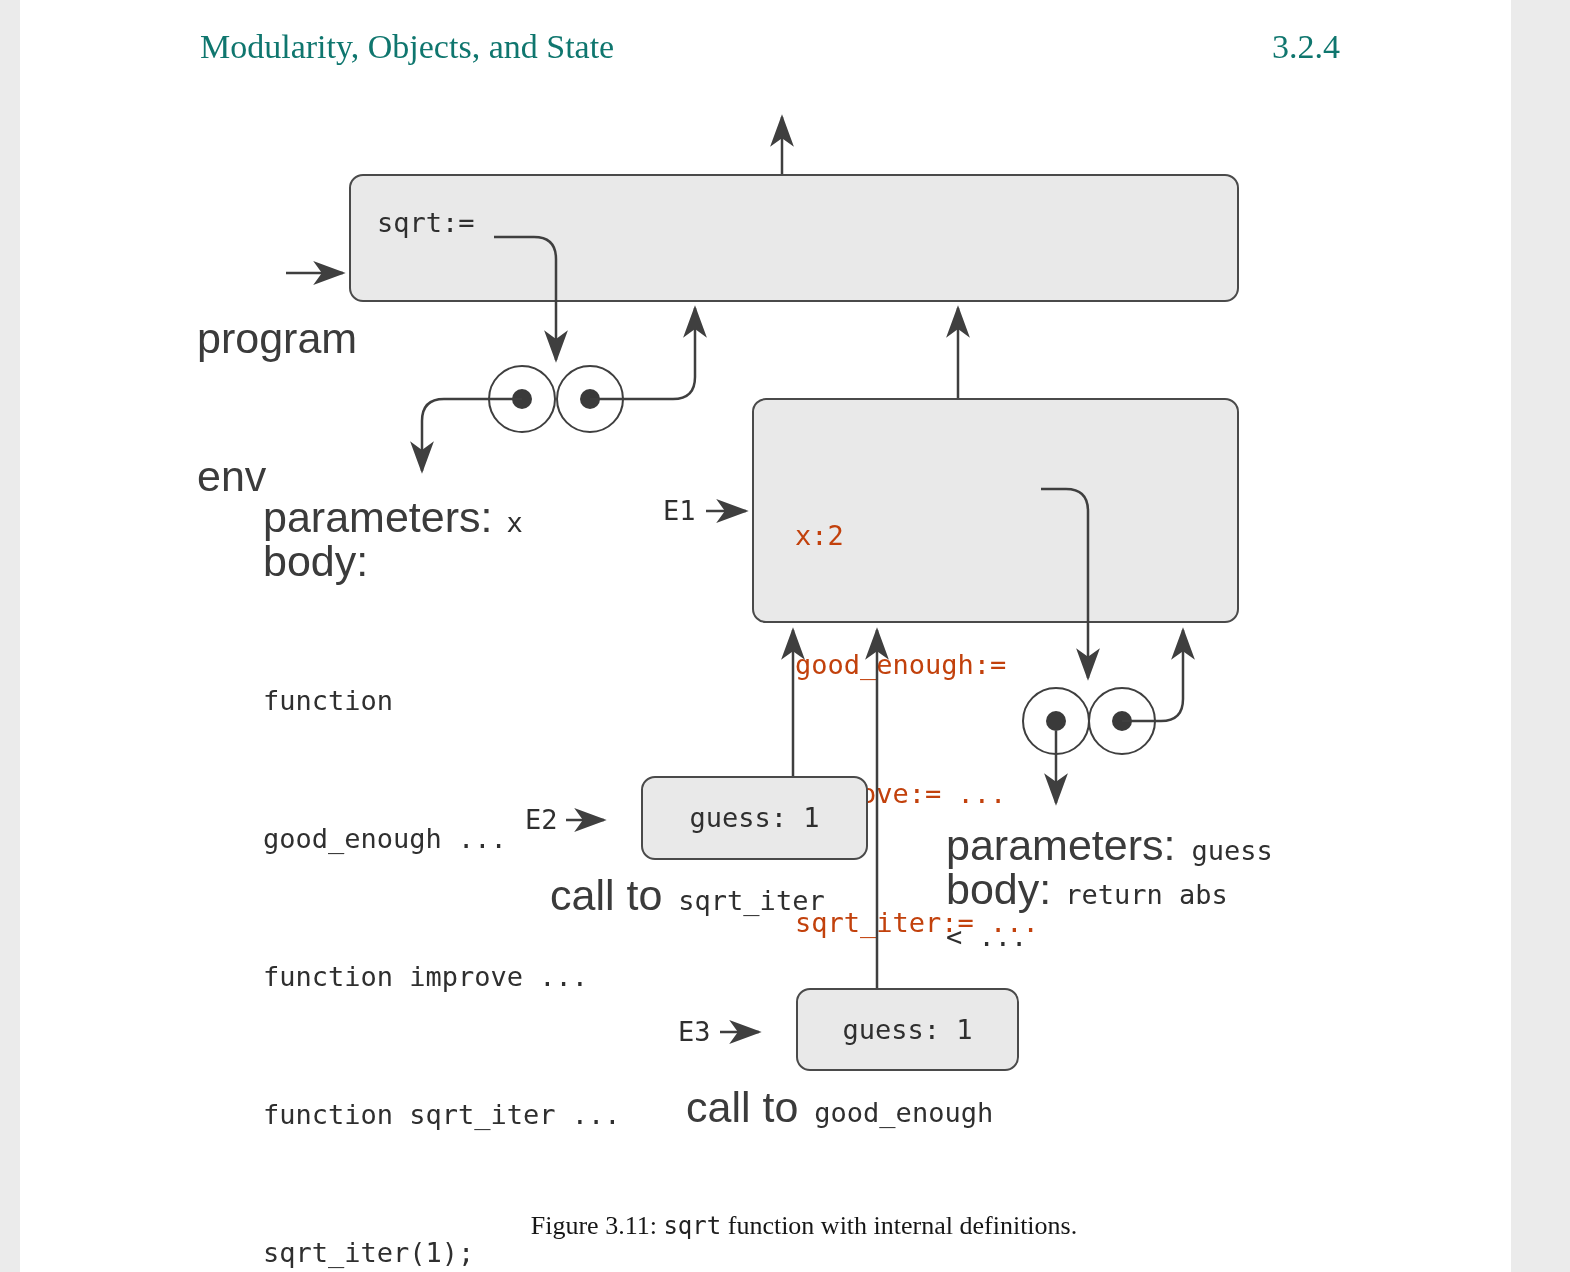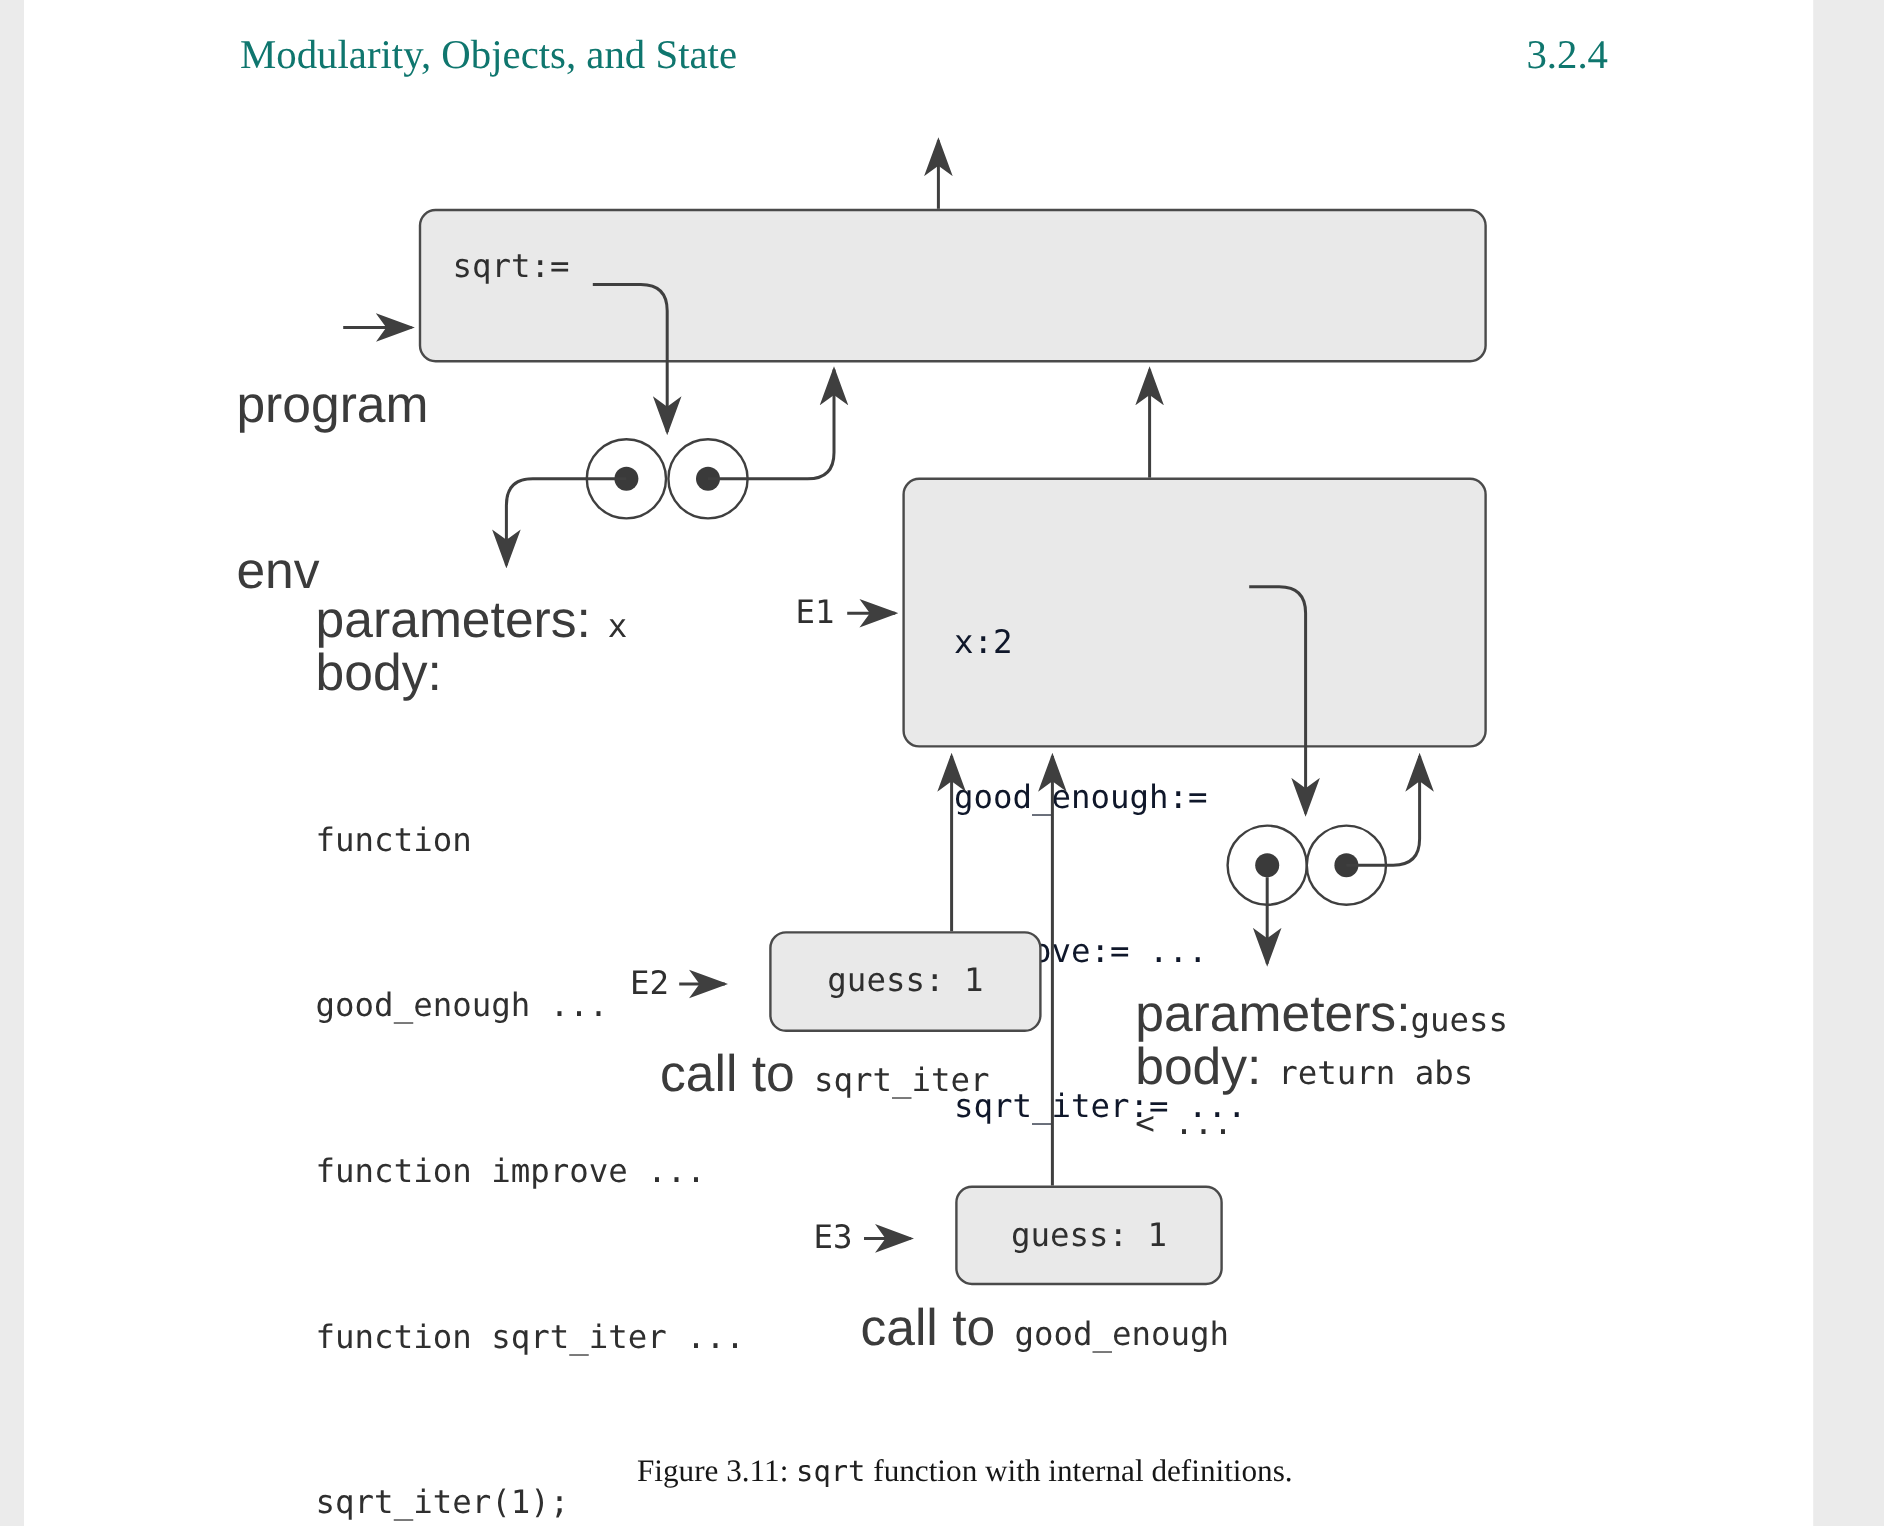--- a/index.html
+++ b/index.html
@@ -3,21 +3,21 @@
 <meta charset="utf-8">
 <style>
   html,body{margin:0;padding:0;}
   #stage{position:relative;width:1570px;height:1272px;background:#ebebeb;overflow:hidden;
          font-family:"Liberation Sans",sans-serif;}
   #page{position:absolute;left:20px;top:0;width:1491px;height:1272px;background:#ffffff;}
   .abs{position:absolute;}
   .serif{font-family:"Liberation Serif",serif;font-size:34px;color:#0f766e;}
   .sans{font-family:"Liberation Sans",sans-serif;font-size:43px;line-height:44px;color:#3b3b3b;white-space:pre;}
   .mono{font-family:"DejaVu Sans Mono",monospace;font-size:27px;line-height:44px;color:#2f2f2f;white-space:pre;}
-  .mono-sm{font-family:"DejaVu Sans Mono",monospace;font-size:27px;line-height:43px;color:#0f172a;white-space:pre;}
+  .mono-sm{font-family:"DejaVu Sans Mono",monospace;font-size:27px;line-height:43px;color:#c2410c;white-space:pre;}
   .frame{position:absolute;background:#e9e9e9;border:2px solid #4a4a4a;border-radius:14px;box-sizing:content-box;}
   .frame-center{display:flex;align-items:center;justify-content:center;margin-left:31px;}
   svg.layer{position:absolute;left:0;top:0;pointer-events:none;}
   .caption{position:absolute;left:0;top:1211px;width:1568px;text-align:center;
            font-family:"Liberation Serif",serif;font-size:26px;color:#161616;}
   .caption .code{font-family:"DejaVu Sans Mono",monospace;font-size:24px;color:#222;}
 </style>
 </head>
 <body>
 
@@ -106,31 +106,31 @@
       <div>function</div>
       <div>good_enough ...</div>
       <div>function improve ...</div>
       <div>function sqrt_iter ...</div>
       <div>sqrt_iter(1);</div>
     </div>
   </div>
 
   <div class="abs" style="left:946px;top:823px;">
     <div>
-      <span class="sans">parameters:</span><span class="mono" style="margin-left:0;text-align:right;">guess</span>
+      <span class="sans">parameters:</span><span class="mono" style="margin-left:16px;text-align:right;">guess</span>
     </div>
     <div style="margin-top:-6px;">
       <span class="sans">body:</span><span class="mono" style="margin-left:14px;">return abs</span>
     </div>
     <div class="mono" style="margin-top:-2px;">&lt; ...</div>
   </div>
 
   <div class="abs" style="left:550px;top:873px;">
     <span class="sans">call to</span><span class="mono" style="margin-left:16px;">sqrt_iter</span>
   </div>
-  <div class="abs" style="left:717px;top:1085px;">
+  <div class="abs" style="left:686px;top:1085px;">
     <span class="sans">call to</span><span class="mono" style="margin-left:16px;">good_enough</span>
   </div>
 
   <div class="caption" style="left:20px;">
     <span>Figure 3.11: </span><span class="code">sqrt</span><span> function with internal definitions.</span>
   </div>
 </div>
 
 </body></html>

